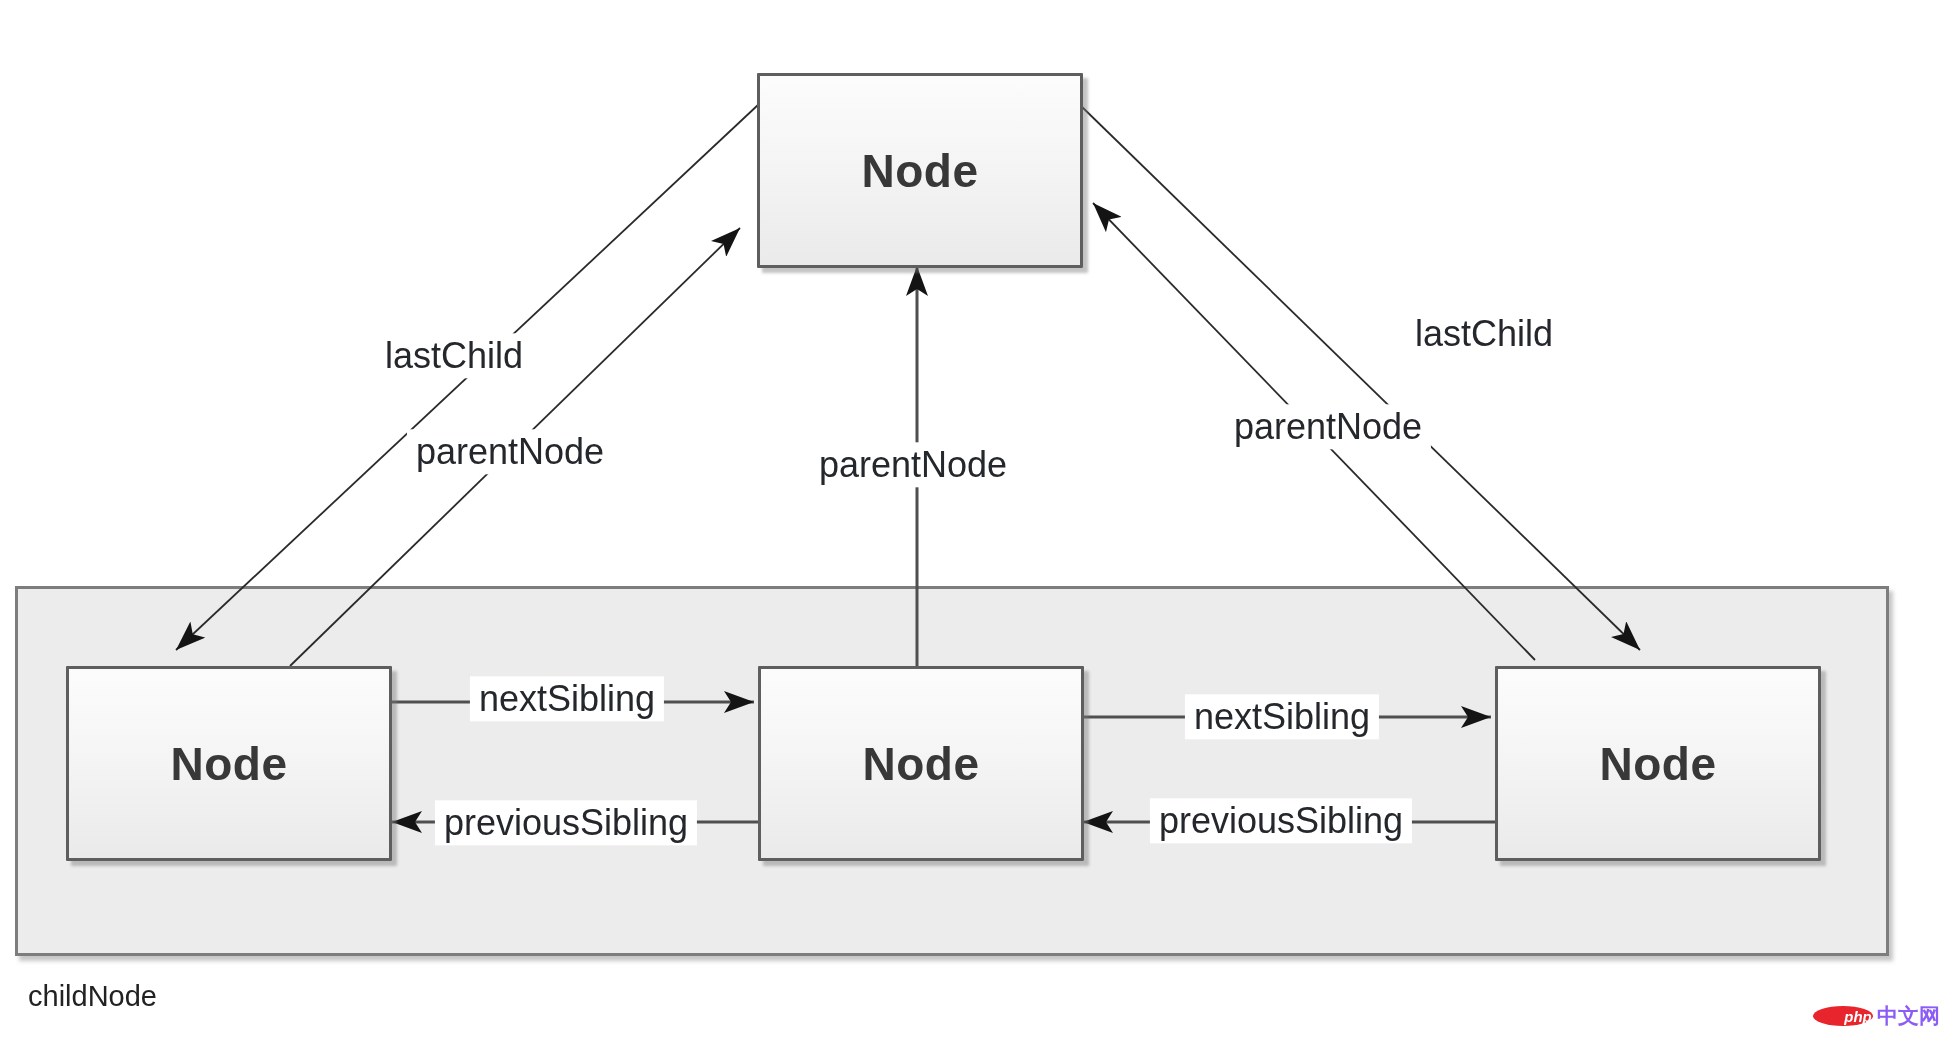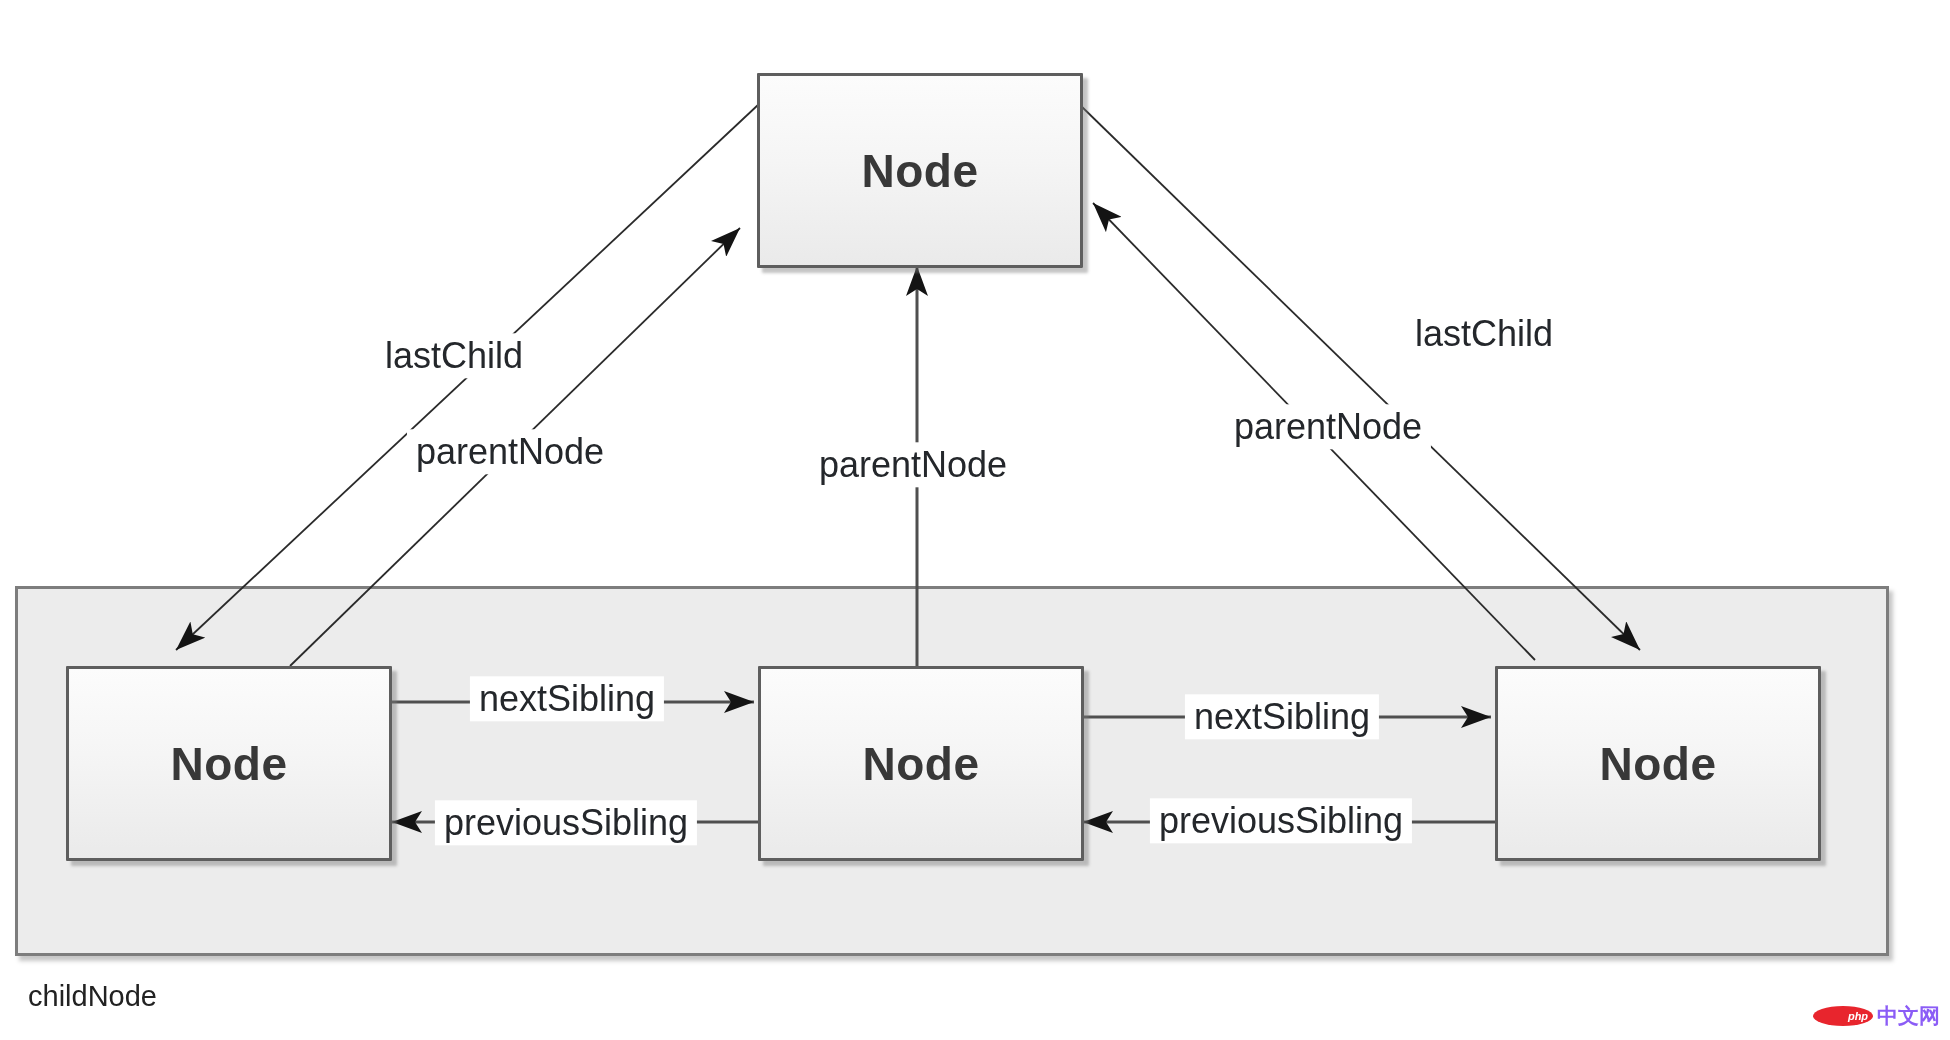--- a/index.html
+++ b/index.html
@@ -108,21 +108,21 @@
   }
   .watermark .php-badge {
     width: 30px;
     height: 20px;
     background: #e8252d;
     border-radius: 50%;
     display: flex;
     align-items: center;
     justify-content: center;
     color: #ffffff;
-    font-size: 11px;
+    font-size: 15px;
     font-weight: bold;
     font-style: italic;
     padding-left: 30px;
   }
   .watermark .site-name {
     font-size: 21px;
     font-weight: bold;
     color: #8b5cf6;
   }
 </style>

